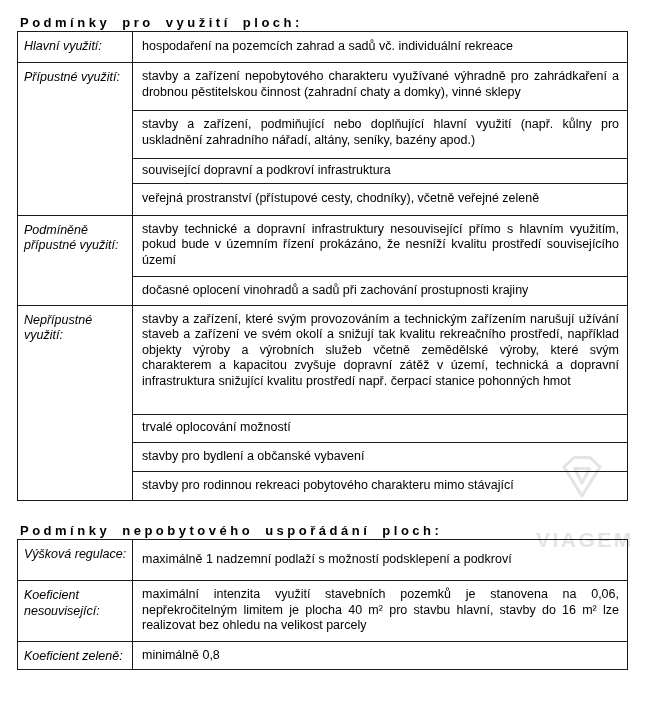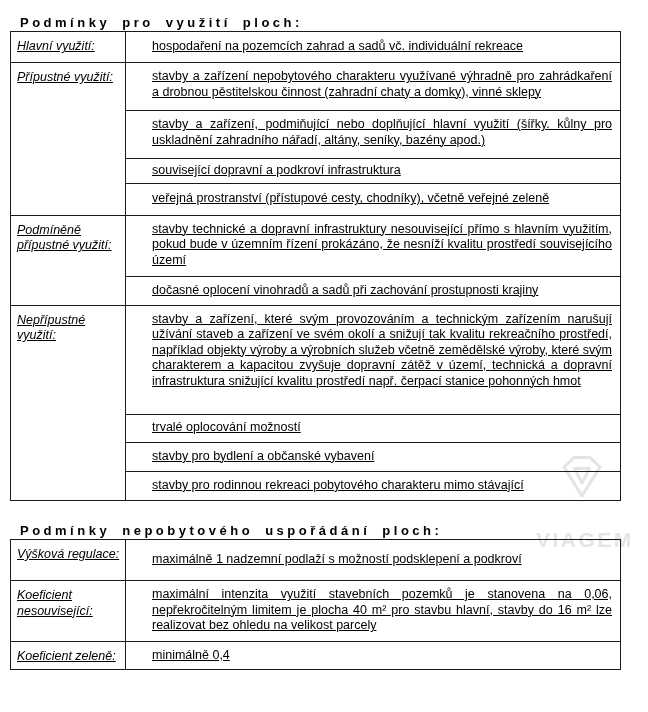--- a/index.html
+++ b/index.html
@@ -15,45 +15,44 @@
     position:absolute; left:20px;
     font-weight:bold; font-size:13px;
     letter-spacing:3.5px; word-spacing:5px;
     white-space:nowrap;
     margin-top:9px;
   }
   #title-usage   { top:6px; }
   #title-spatial { top:514px; }
 
   table.cond {
-    position:absolute; left:10px;
+    position:absolute; left:17px;
     width:610px;
     border-collapse:collapse;
     table-layout:fixed;
-    text-decoration:underline;
   }
   #usage-table   { top:31px; }
   #spatial-table { top:539px; }
 
   td {
     border:1px solid #1a1a1a;
     font-size:12.5px;
     line-height:15.5px;
     background:transparent;
   }
   td.lbl {
     font-style:italic;
     vertical-align:top;
     padding:7px 3px 4px 6px;
   }
   td.lbl.nowrap { white-space:nowrap; }
   td.val {
     text-align:justify;
     vertical-align:middle;
-    padding:4px 8px 4px 26px;
+    padding:4px 8px 4px 9px;
   }
   td.val.top { vertical-align:top; padding-top:6px; }
 
   .watermark { position:absolute; pointer-events:none; }
   #wm-gem  { left:561px; top:455px; width:42px; height:44px; }
   #wm-text {
     left:536px; top:498px;
     font-size:21px; font-weight:bold;
     letter-spacing:2.5px;
     color:#e4e4e4;
@@ -80,21 +79,21 @@
   <tbody>
       <tr style="height:31px">
     <td class="lbl nowrap">Hlavní využití:</td>
     <td class="val">hospodaření na pozemcích zahrad a sadů vč. individuální rekreace</td>
   </tr>
   <tr style="height:48px">
     <td class="lbl nowrap" rowspan="4">Přípustné využití:</td>
     <td class="val top">stavby a zařízení nepobytového charakteru využívané výhradně pro zahrádkaření a drobnou pěstitelskou činnost (zahradní chaty a domky), vinné sklepy</td>
   </tr>
   <tr style="height:48px">
-    <td class="val top">stavby a zařízení, podmiňující nebo doplňující hlavní využití (šířky. kůlny pro uskladnění zahradního nářadí, altány, seníky, bazény apod.)</td>
+    <td class="val top">stavby a zařízení, podmiňující nebo doplňující hlavní využití (např. kůlny pro uskladnění zahradního nářadí, altány, seníky, bazény apod.)</td>
   </tr>
   <tr style="height:22px">
     <td class="val">související dopravní a podkroví infrastruktura</td>
   </tr>
   <tr style="height:32px">
     <td class="val">veřejná prostranství (přístupové cesty, chodníky), včetně veřejné zeleně</td>
   </tr>
   <tr style="height:61px">
     <td class="lbl" rowspan="2">Podmíněně přípustné využití:</td>
     <td class="val top">stavby technické a dopravní infrastruktury nesouvisející přímo s hlavním využitím, pokud bude v územním řízení prokázáno, že nesníží kvalitu prostředí souvisejícího území</td>
@@ -129,16 +128,16 @@
       <tr style="height:41px">
     <td class="lbl">Výšková regulace:</td>
     <td class="val">maximálně 1 nadzemní podlaží s možností podsklepení a podkroví</td>
   </tr>
   <tr style="height:61px">
     <td class="lbl">Koeficient nesouvisející:</td>
     <td class="val top">maximální intenzita využití stavebních pozemků je stanovena na 0,06, nepřekročitelným limitem je plocha 40 m² pro stavbu hlavní, stavby do 16 m² lze realizovat bez ohledu na velikost parcely</td>
   </tr>
   <tr style="height:27px">
     <td class="lbl nowrap">Koeficient zeleně:</td>
-    <td class="val">minimálně 0,4</td>
+    <td class="val">minimálně 0,8</td>
   </tr>
 </tbody>
   </table>
 
 </body></html>

